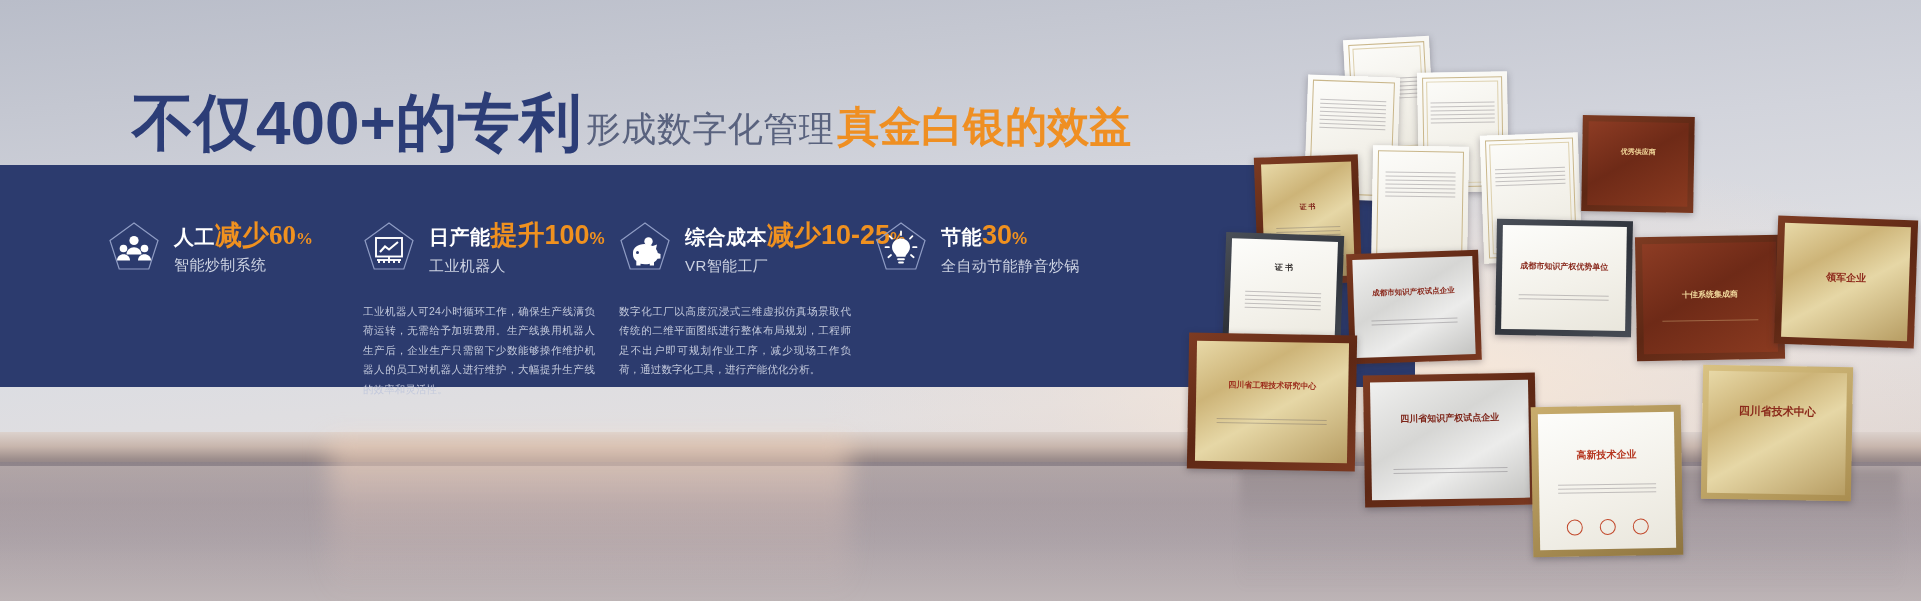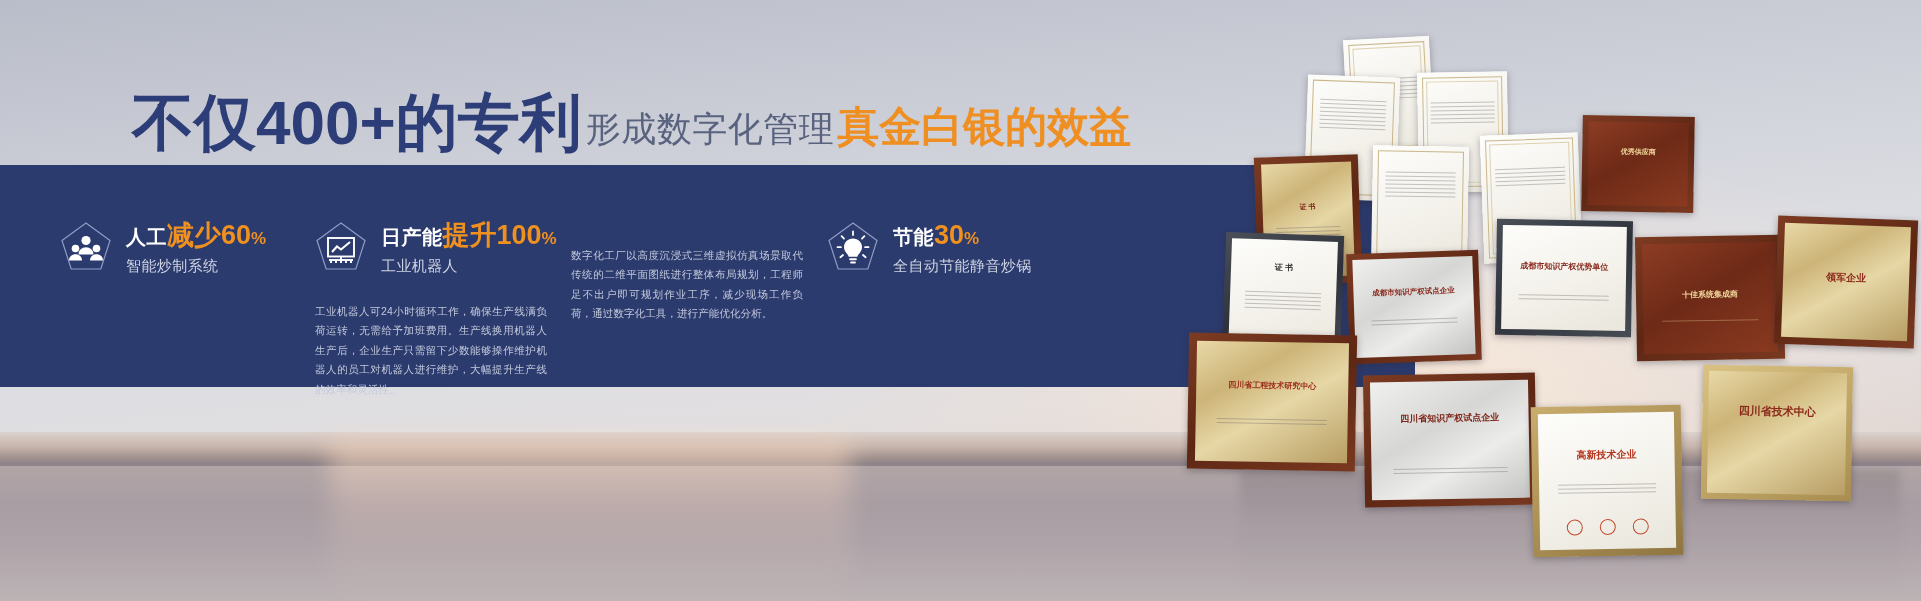--- a/index.html
+++ b/index.html
@@ -49,21 +49,21 @@
 
   
   .panel {
     position:absolute; left:0px; top:165px; width:1415px; height:222px;
     background:#2c3b6e; z-index:4;
   }
   .panel-inner { position:absolute; inset:0; display:flex; }
   .feature {
     position:relative; padding:55px 0 0 0;
   }
-  .feature.f1 { width:268px; margin-left:60px; }
+  .feature.f1 { width:268px; margin-left:108px;font-family:Liberation Serif, serif; }
   .feature.f2 { width:268px; margin-left:-13px; }
   .feature.f3 { width:268px; margin-left:-12px; }
   .feature.f4 { width:268px; margin-left:-12px; }
 
   .feat-head { display:flex; align-items:flex-start; }
   .badge {
     width:52px; height:56px; flex:0 0 52px; margin-right:14px; position:relative; top:1px;
   }
   .badge svg { display:block; }
   .feat-txt { padding-top:2px; }
@@ -174,20 +174,39 @@
           <span class="feat-title">
             <span class="lbl">日产能</span><span class="num accent">提升</span><span class="num">100</span><span class="pct">%</span>
           </span>
           <span class="feat-sub" style="display:block">工业机器人</span>
         </span>
       </div>
       <div class="feat-body">工业机器人可24小时循环工作，确保生产线满负荷运转，无需给予加班费用。生产线换用机器人生产后，企业生产只需留下少数能够操作维护机器人的员工对机器人进行维护，大幅提升生产线的效率和灵活性。</div>
     </div>
 
     <div class="feature f3">
+      <div class="feat-head">
+        <span class="badge">
+          <polygon></polygon>
+          <svg width="52" height="56" viewBox="0 0 52 56">
+            <polygon points="26,2 50,19.5 40.8,48 11.2,48 2,19.5" fill="none" stroke="#8f9cc4" stroke-width="1.2"></polygon>
+            <g fill="#ffffff">
+              <circle cx="29.5" cy="20.5" r="4.2"></circle>
+              <path d="M14 31.5c0-5 5-8.6 11.5-8.6 3.2 0 6 .8 8.2 2.2l4.3-1.7-1 4.6c1 1.2 1.6 2.6 1.8 4.1l2.7 1v4.3l-3 .4c-.8 1.4-2 2.6-3.5 3.5v3.2h-4.2v-1.8c-1.5.4-3.2.6-5 .6-1.5 0-3-.2-4.3-.5v1.7h-4.2V40c-2-1.6-3.3-3.8-3.3-6.3z"></path>
+              <circle cx="18.5" cy="31.5" r="1.5" fill="#2c3b6e"></circle>
+            </g>
+          </svg>
+        </span>
+        <span class="feat-txt">
+          <span class="feat-title">
+            <span class="lbl">综合成本</span><span class="num accent">减少</span><span class="num">10-25</span><span class="pct">%</span>
+          </span>
+          <span class="feat-sub" style="display:block">VR智能工厂</span>
+        </span>
+      </div>
       <div class="feat-body">数字化工厂以高度沉浸式三维虚拟仿真场景取代传统的二维平面图纸进行整体布局规划，工程师足不出户即可规划作业工序，减少现场工作负荷，通过数字化工具，进行产能优化分析。</div>
     </div>
 
     <div class="feature f4">
       <div class="feat-head">
         <span class="badge">
           <svg width="52" height="56" viewBox="0 0 52 56">
             <polygon points="26,2 50,19.5 40.8,48 11.2,48 2,19.5" fill="none" stroke="#8f9cc4" stroke-width="1.2"></polygon>
             <g fill="#ffffff">
               <path d="M26 17.5c-5.1 0-9 3.8-9 8.6 0 3.1 1.6 5.4 3.3 7.1.8.8 1.2 1.6 1.3 2.5h8.8c.1-.9.5-1.7 1.3-2.5 1.7-1.7 3.3-4 3.3-7.1 0-4.8-3.9-8.6-9-8.6z"></path>

